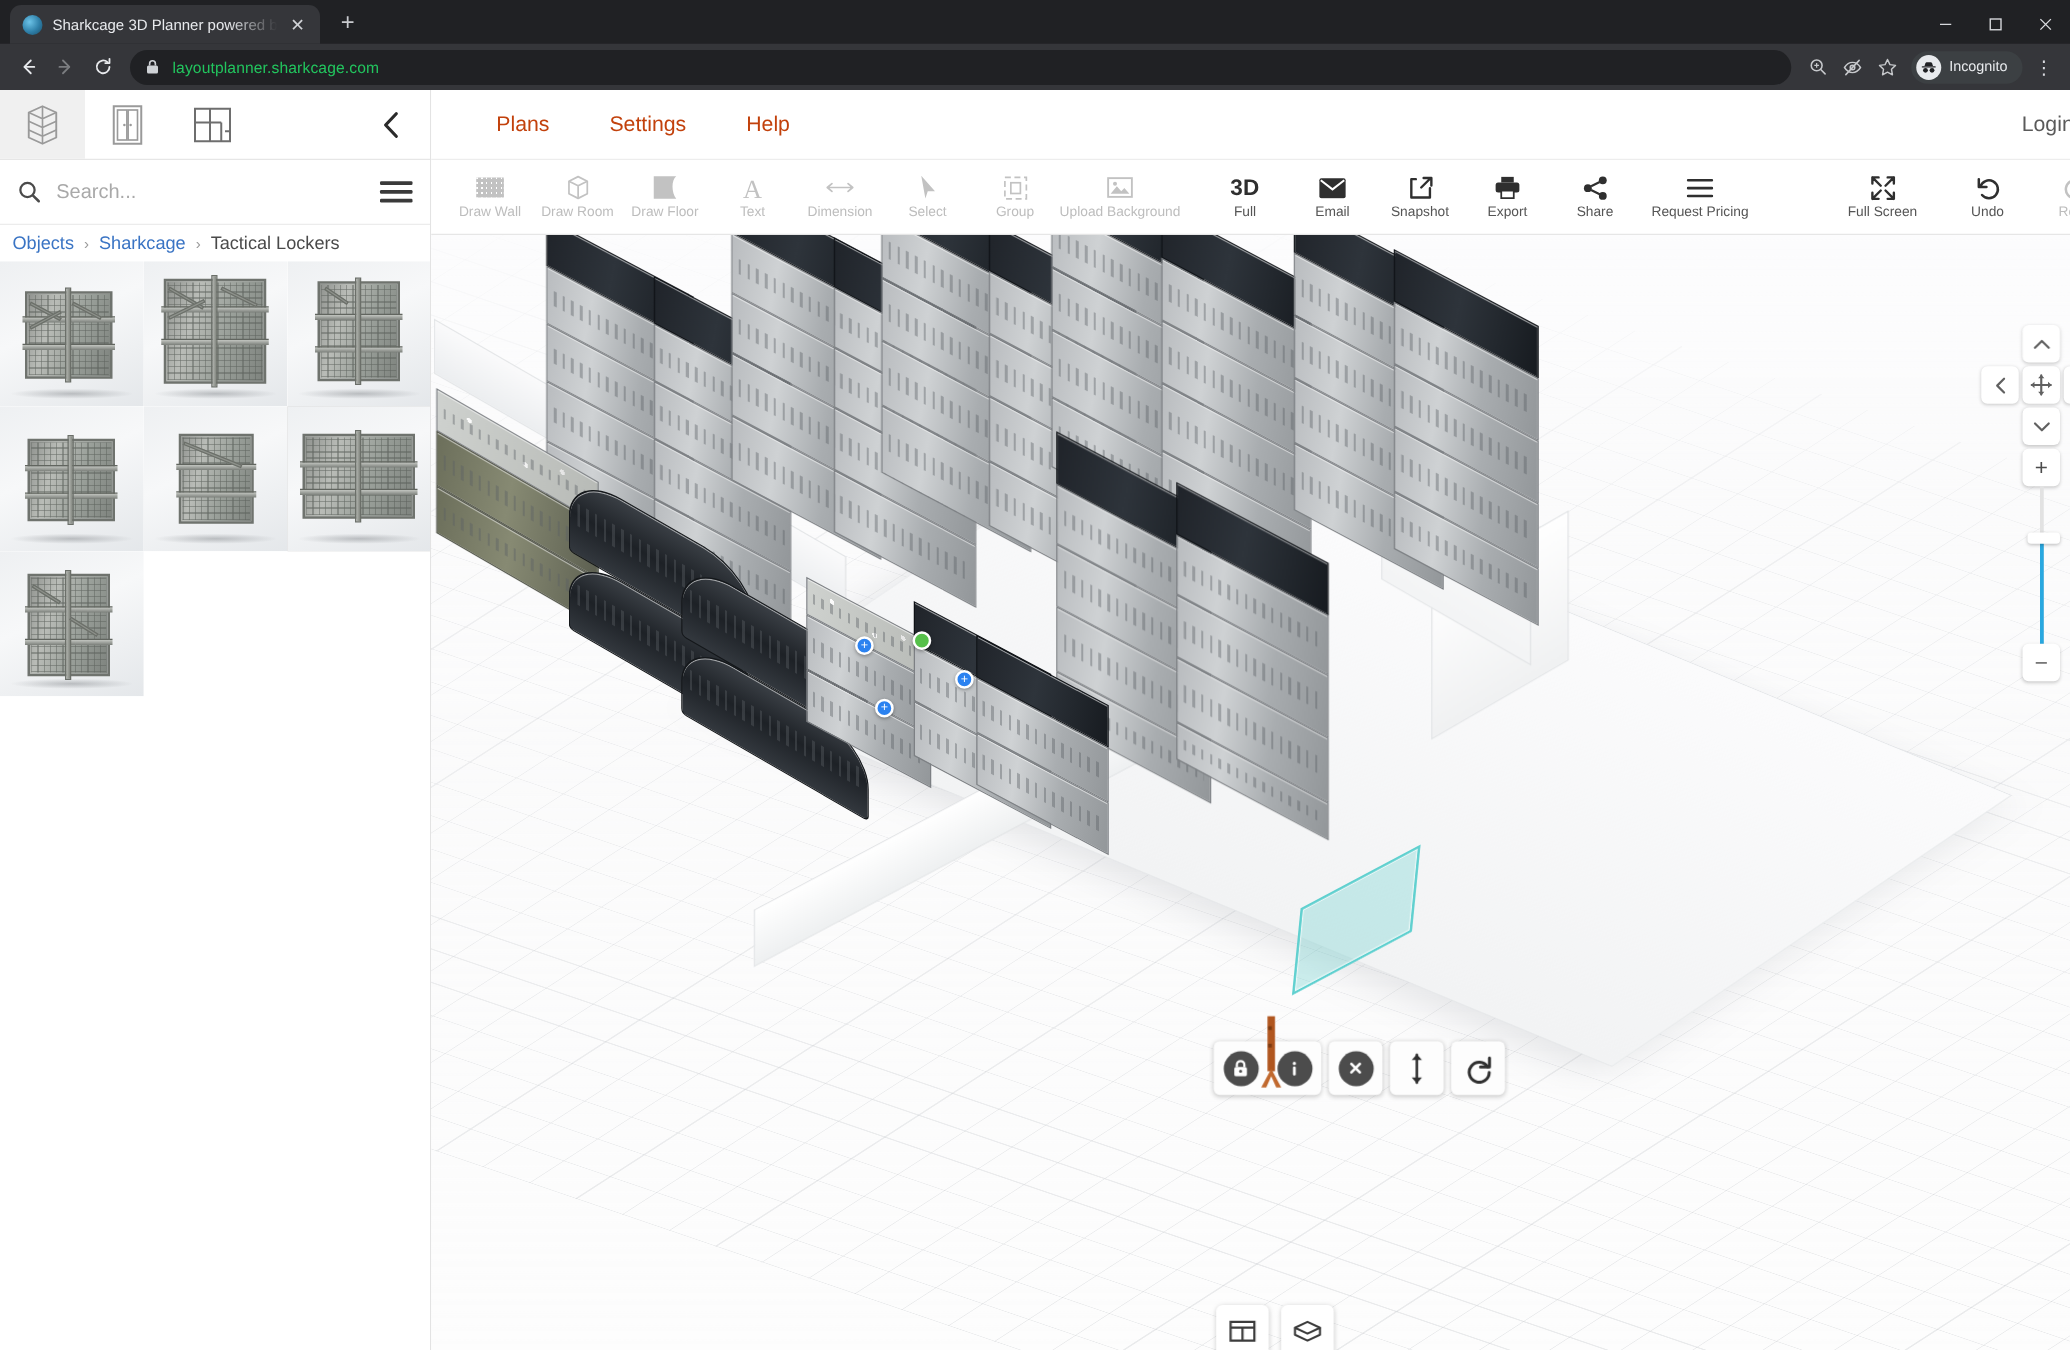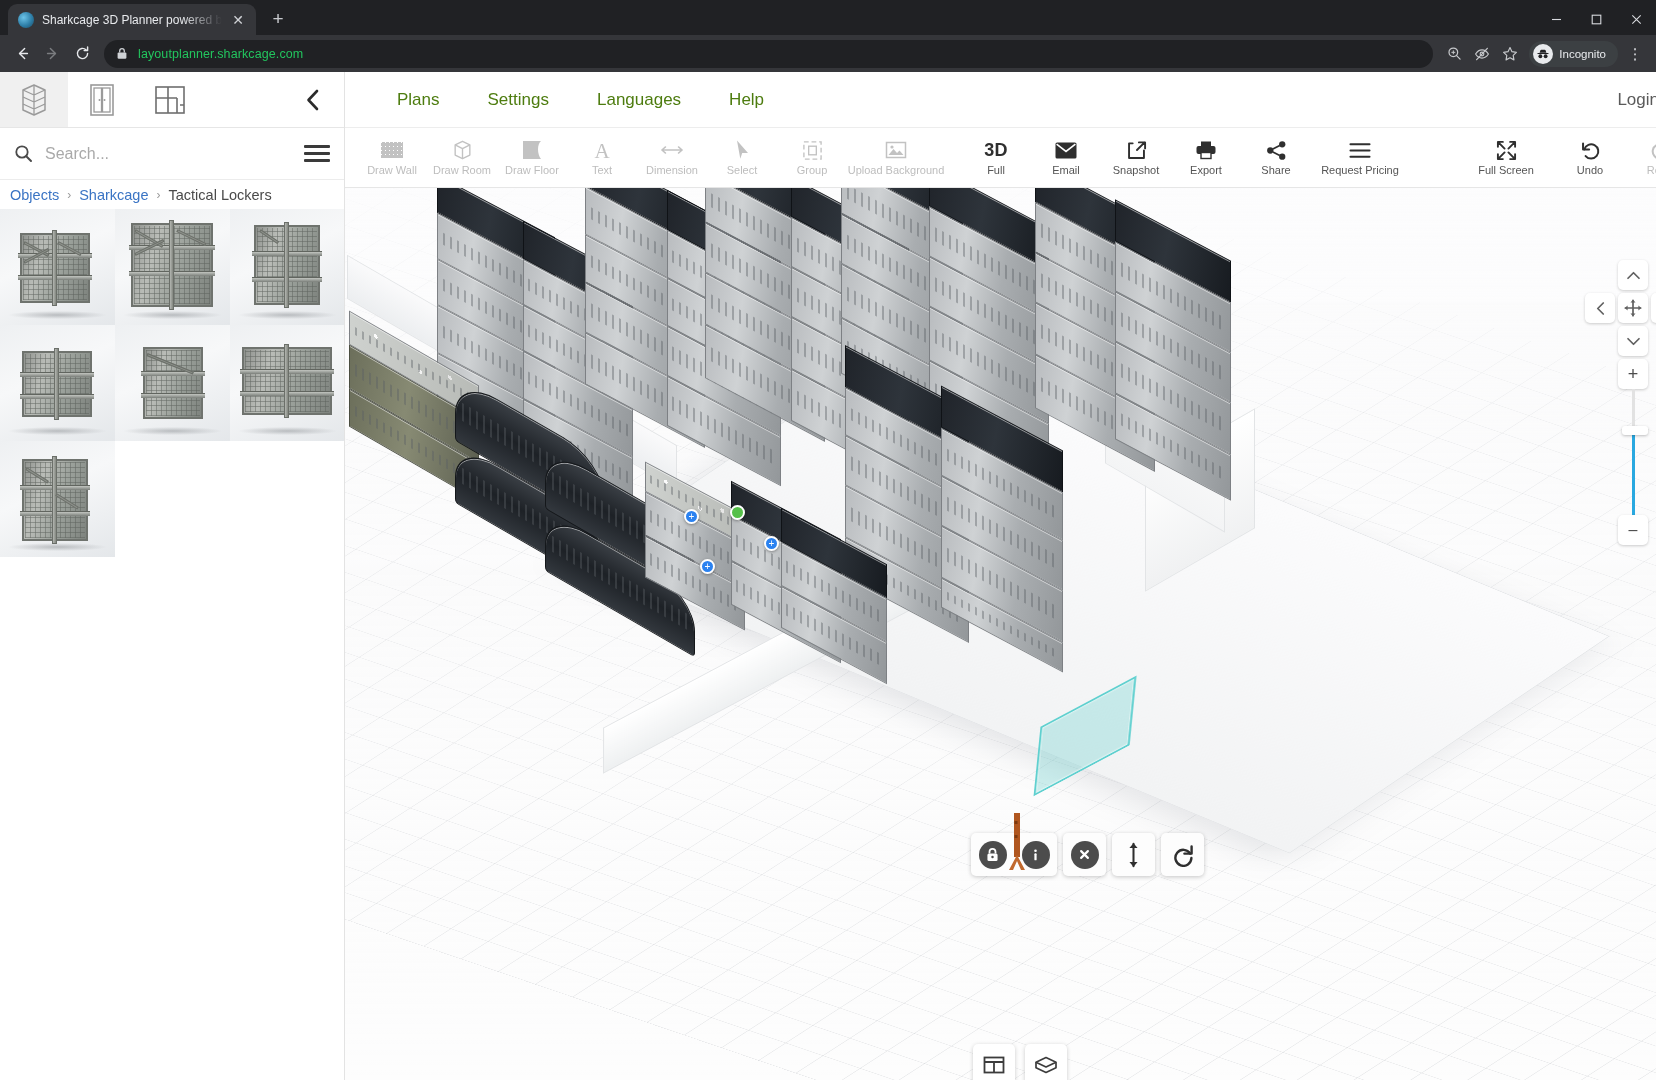--- a/index.html
+++ b/index.html
@@ -174,21 +174,21 @@
 
   
   #main { flex: 1 1 auto; display: flex; flex-direction: column; position: relative; }
 
   #top-menu {
     height: 56px; display: flex; align-items: center;
     border-bottom: 1px solid #ededed; padding: 0 28px;
     background: #fff;
   }
   .menu-item {
-    font-size: 17px; color: #4d7c0f; padding: 0 24px; line-height: 56px;
+    font-size: 17px; color: #c2410c; padding: 0 24px; line-height: 56px;
   }
   #top-menu-spacer { flex: 1 1 auto; }
   #login-btn { font-size: 17px; color: #5a5a5a; padding-right: 8px; }
 
   #tool-bar {
     height: 60px; display: flex; align-items: center;
     border-bottom: 1px solid #e6e6e6; background: #fff;
     padding-left: 12px;
   }
   .tool {
@@ -640,21 +640,20 @@
       </div>
 
     </div>
   </div>
 
   <div id="main">
 
     <div id="top-menu">
       <div class="menu-item">Plans</div>
       <div class="menu-item">Settings</div>
-      <div class="menu-item">Languages</div>
       <div class="menu-item">Help</div>
       <div id="top-menu-spacer"></div>
       <div id="login-btn">Login</div>
     </div>
 
     <div id="tool-bar">
 
       <div class="tool dim">
         <span class="ti">
             <span id="grid-icon"></span>

